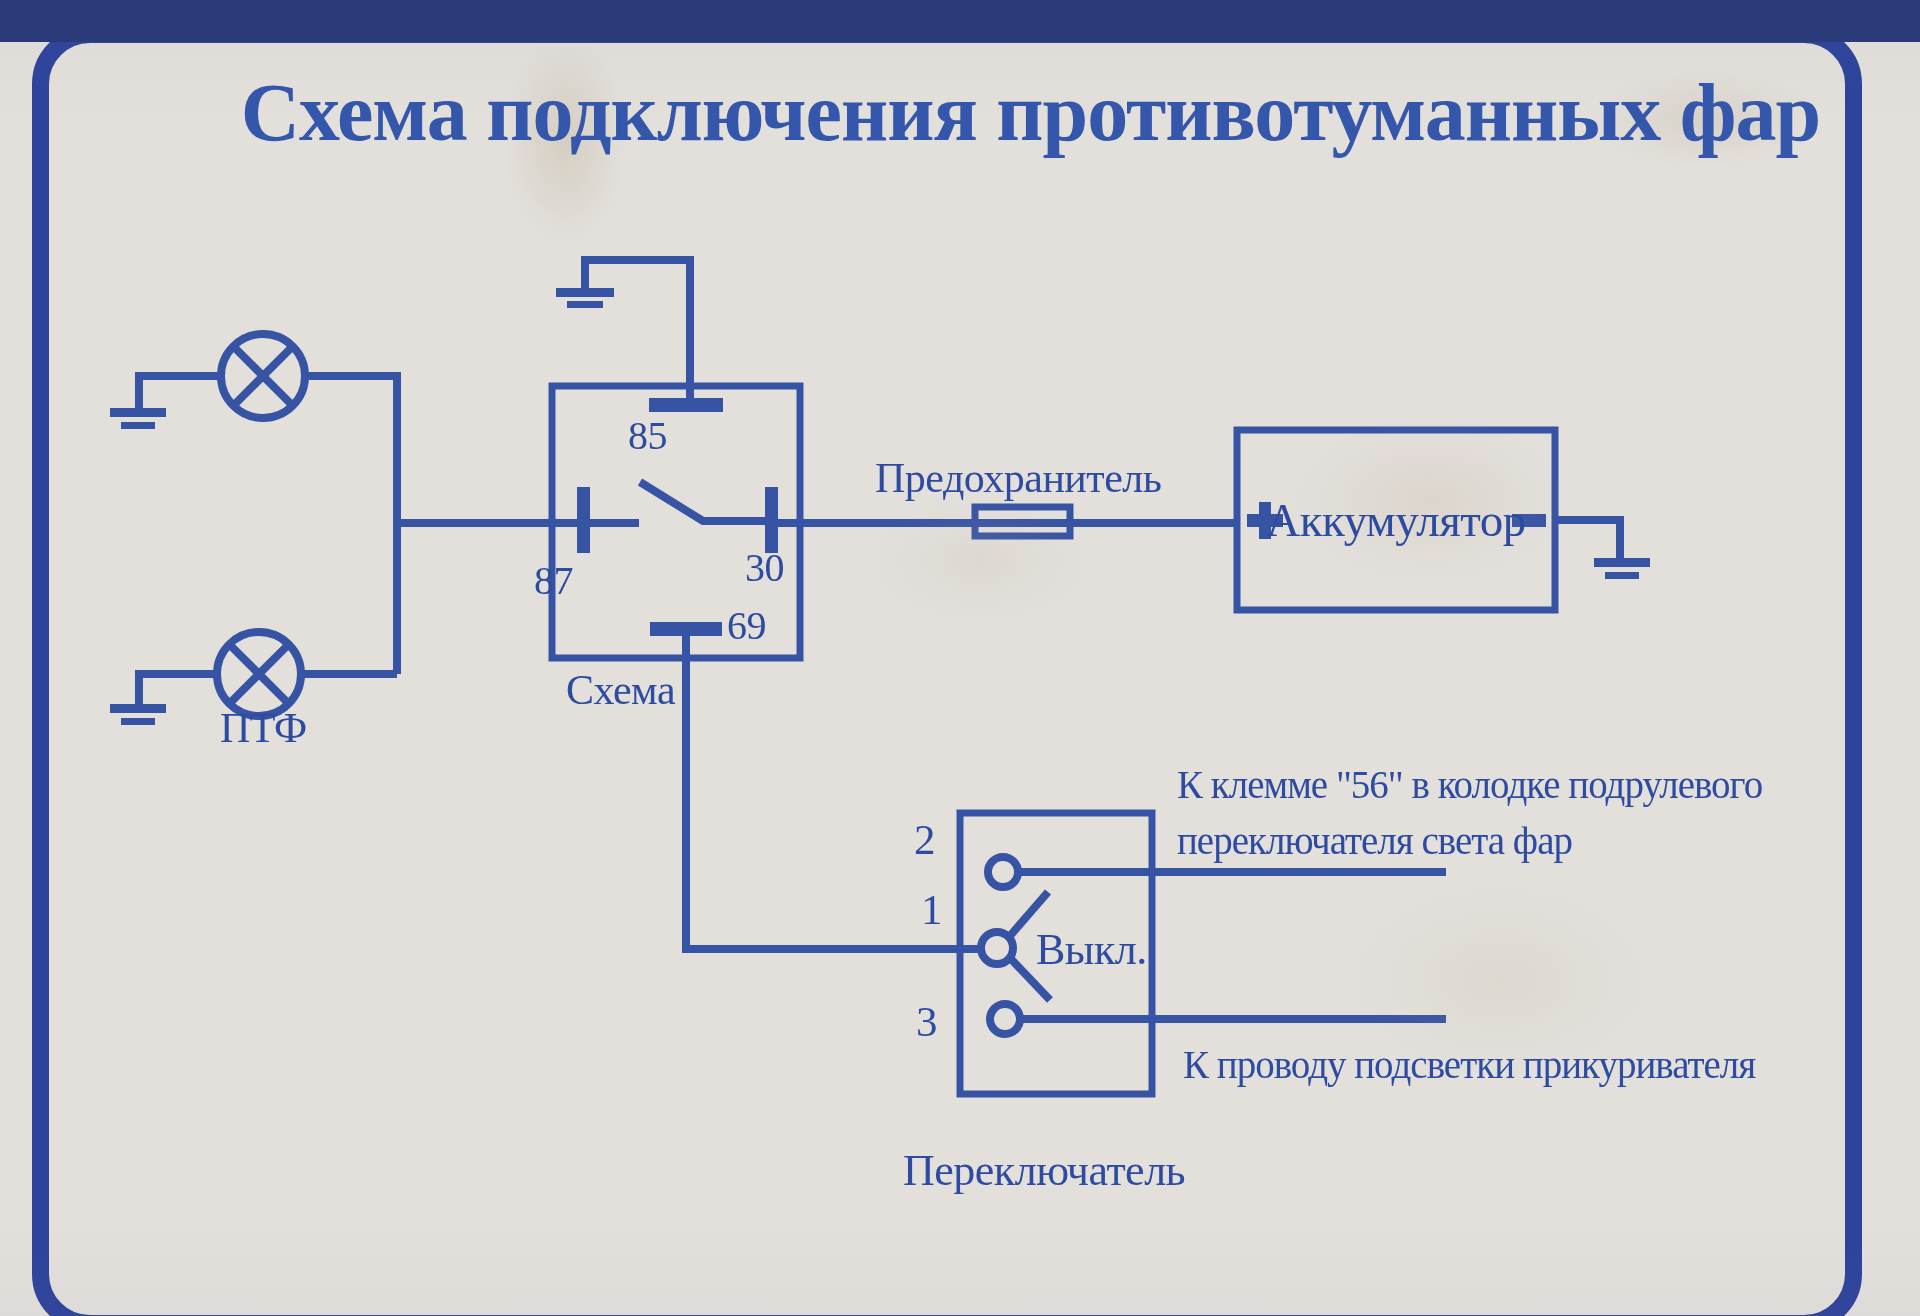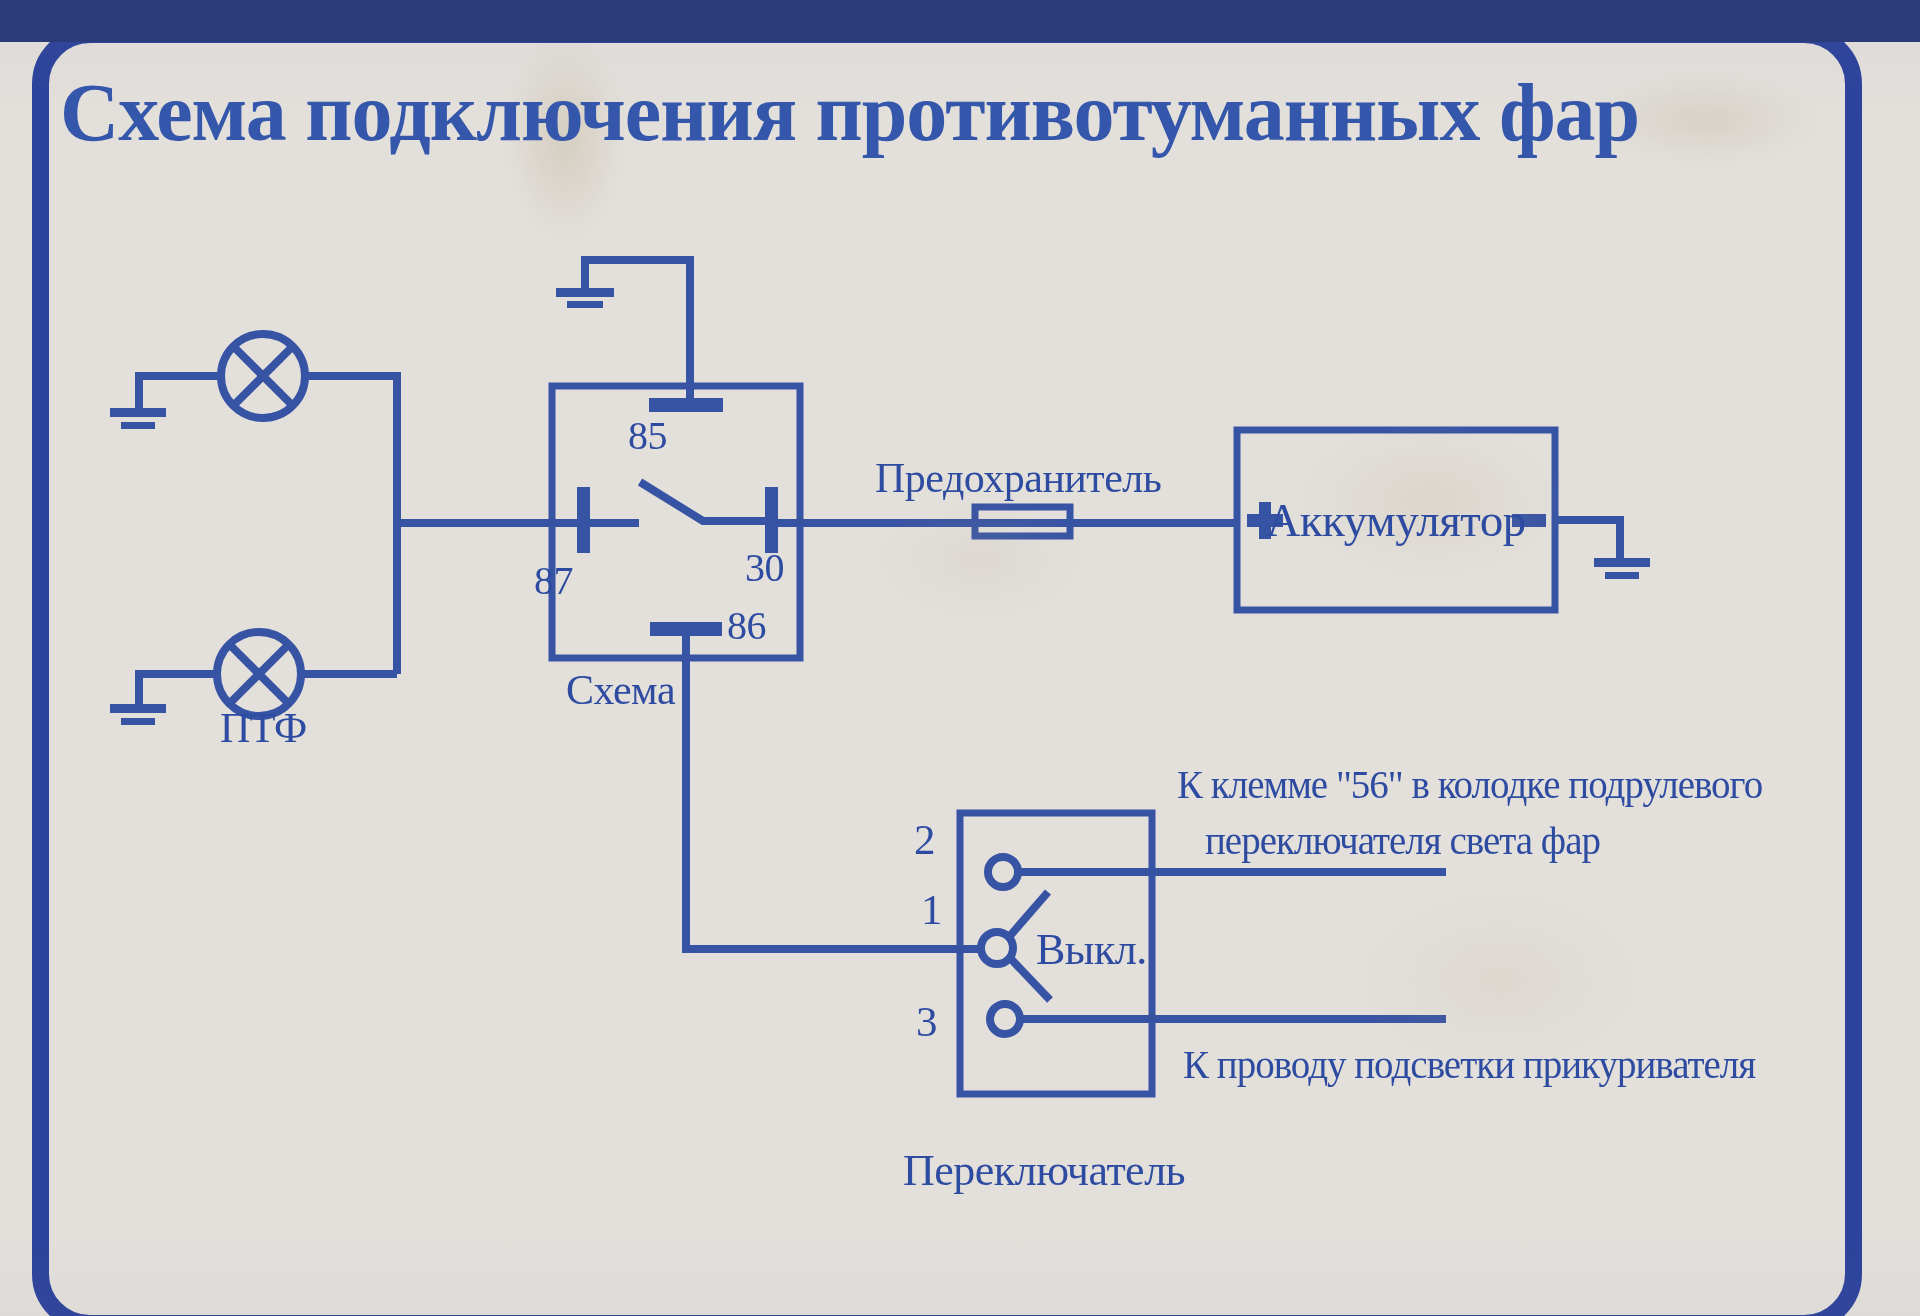--- a/index.html
+++ b/index.html
@@ -36,21 +36,21 @@
   }
   svg.circuit{position:absolute;left:0;top:0;z-index:2;}
   svg.circuit .ln{stroke:#3753a4;stroke-width:8;fill:none;}
   svg.circuit .thin{stroke:#3753a4;stroke-width:7;fill:none;}
   svg.circuit .bar{fill:#3753a4;stroke:none;}
   .lbl{
     position:absolute;color:#2d4ba0;white-space:nowrap;z-index:5;
     font-family:"Liberation Serif", serif;letter-spacing:-0.5px;
   }
   .title{
-    position:absolute;left:60px;top:66px;width:1760px;text-align:left;
+    position:absolute;left:60px;top:66px;width:1760px;text-align:right;
     font-size:82px;font-weight:bold;color:#3456ab;letter-spacing:-1px;
     z-index:5;white-space:nowrap;font-family:"Liberation Serif", serif;
   }
   .battery-label-wrap{
     position:absolute;left:1237px;top:430px;width:318px;height:180px;
     display:flex;align-items:center;justify-content:center;z-index:5;
   }
 </style>
 </head>
 <body>
@@ -129,32 +129,32 @@
     <path class="ln" d="M1020 1019 H1446"></path>
   </svg>
 
   <div class="title">Схема подключения противотуманных фар</div>
 
   <div class="lbl" style="left:220px;top:704px;font-size:42px;">ПТФ</div>
 
   <div class="lbl" style="left:628px;top:412px;font-size:40px;">85</div>
   <div class="lbl" style="left:534px;top:557px;font-size:40px;">87</div>
   <div class="lbl" style="left:745px;top:544px;font-size:40px;">30</div>
-  <div class="lbl" style="left:727px;top:602px;font-size:40px;">86</div>
+  <div class="lbl" style="left:727px;top:602px;font-size:40px;">69</div>
   <div class="lbl" style="left:566px;top:666px;font-size:42px;">Схема</div>
 
   <div class="lbl" style="left:875px;top:454px;font-size:42px;">Предохранитель</div>
 
   <div class="battery-label-wrap">
     <span class="lbl" style="position:static;font-size:47px;">Аккумулятор</span>
   </div>
 
   <div class="lbl" style="left:914px;top:815px;font-size:43px;">2</div>
   <div class="lbl" style="left:921px;top:885px;font-size:43px;">1</div>
   <div class="lbl" style="left:916px;top:997px;font-size:43px;">3</div>
   <div class="lbl" style="left:1036px;top:924px;font-size:44px;">Выкл.</div>
   <div class="lbl" style="left:903px;top:1117px;font-size:44px;margin-top:28px;">Переключатель</div>
 
   <div class="lbl" style="left:1177px;top:762px;font-size:39px;letter-spacing:-1px;">К клемме "56" в колодке подрулевого</div>
-  <div class="lbl" style="left:1177px;top:818px;font-size:39px;letter-spacing:-1px;margin-left:28px;">переключателя света фар</div>
+  <div class="lbl" style="left:1177px;top:818px;font-size:39px;letter-spacing:-1px;">переключателя света фар</div>
   <div class="lbl" style="left:1183px;top:1042px;font-size:39px;letter-spacing:-1px;">К проводу подсветки прикуривателя</div>
 
 </div>
 
 </body></html>

